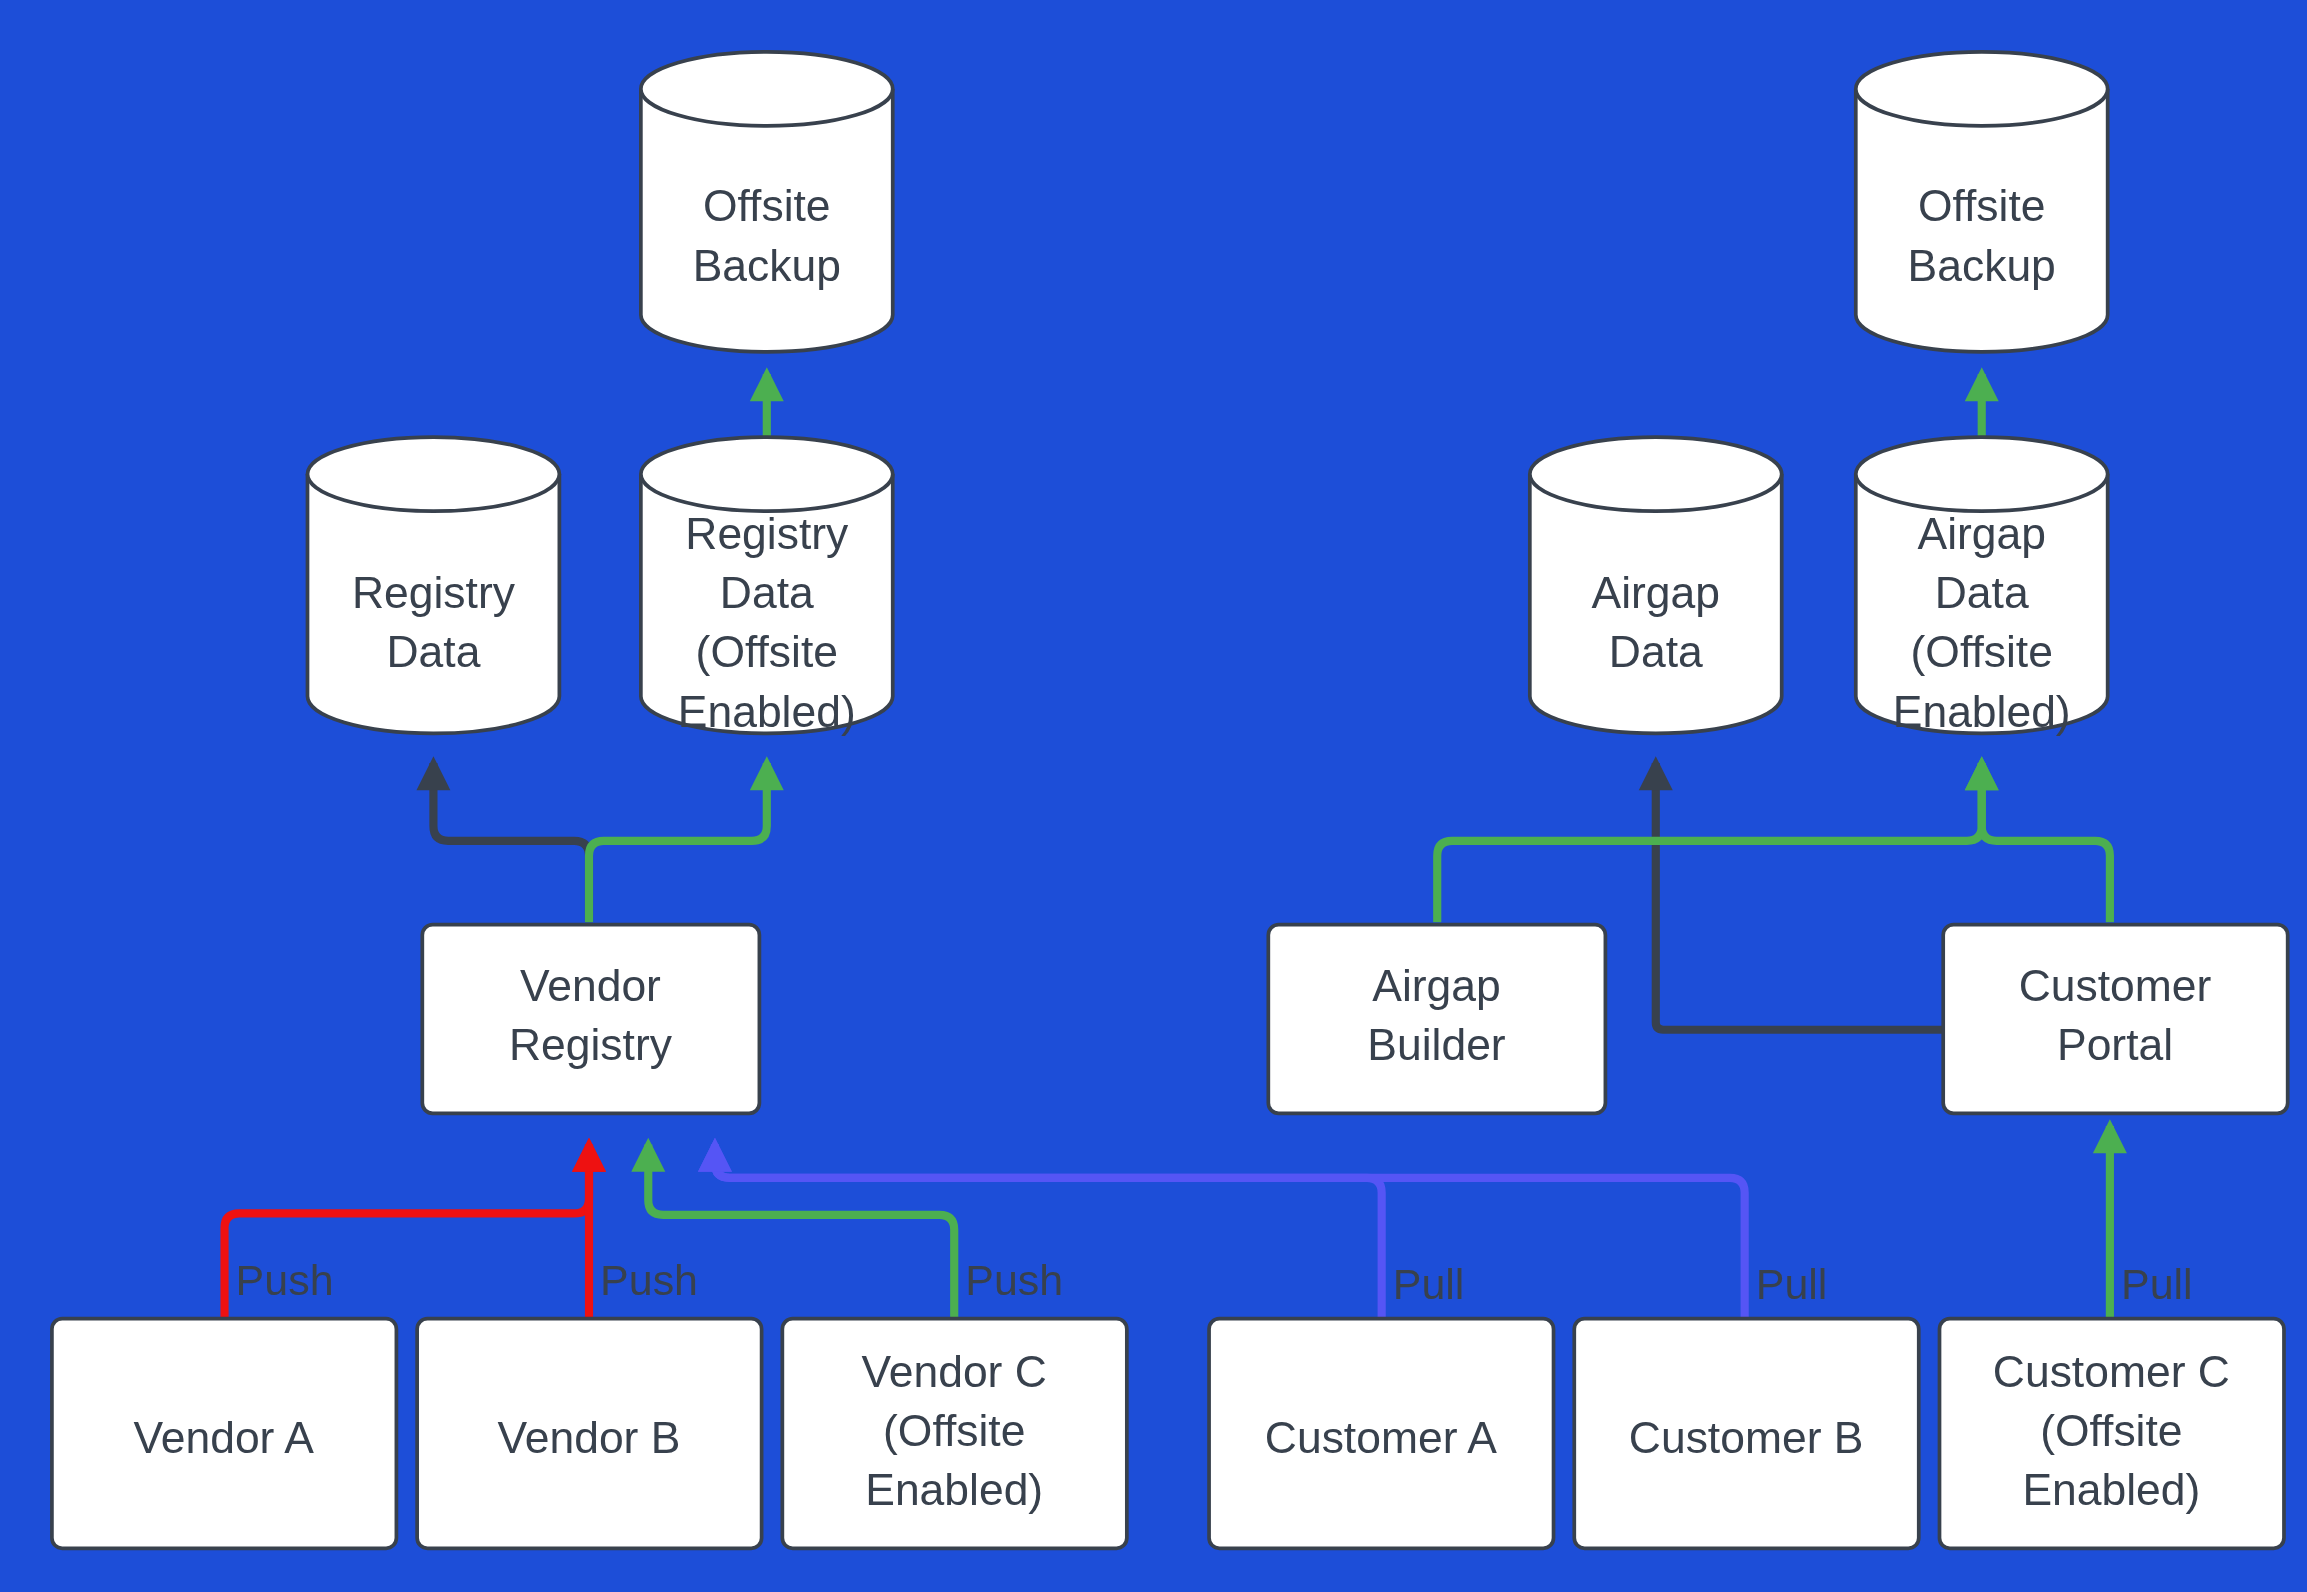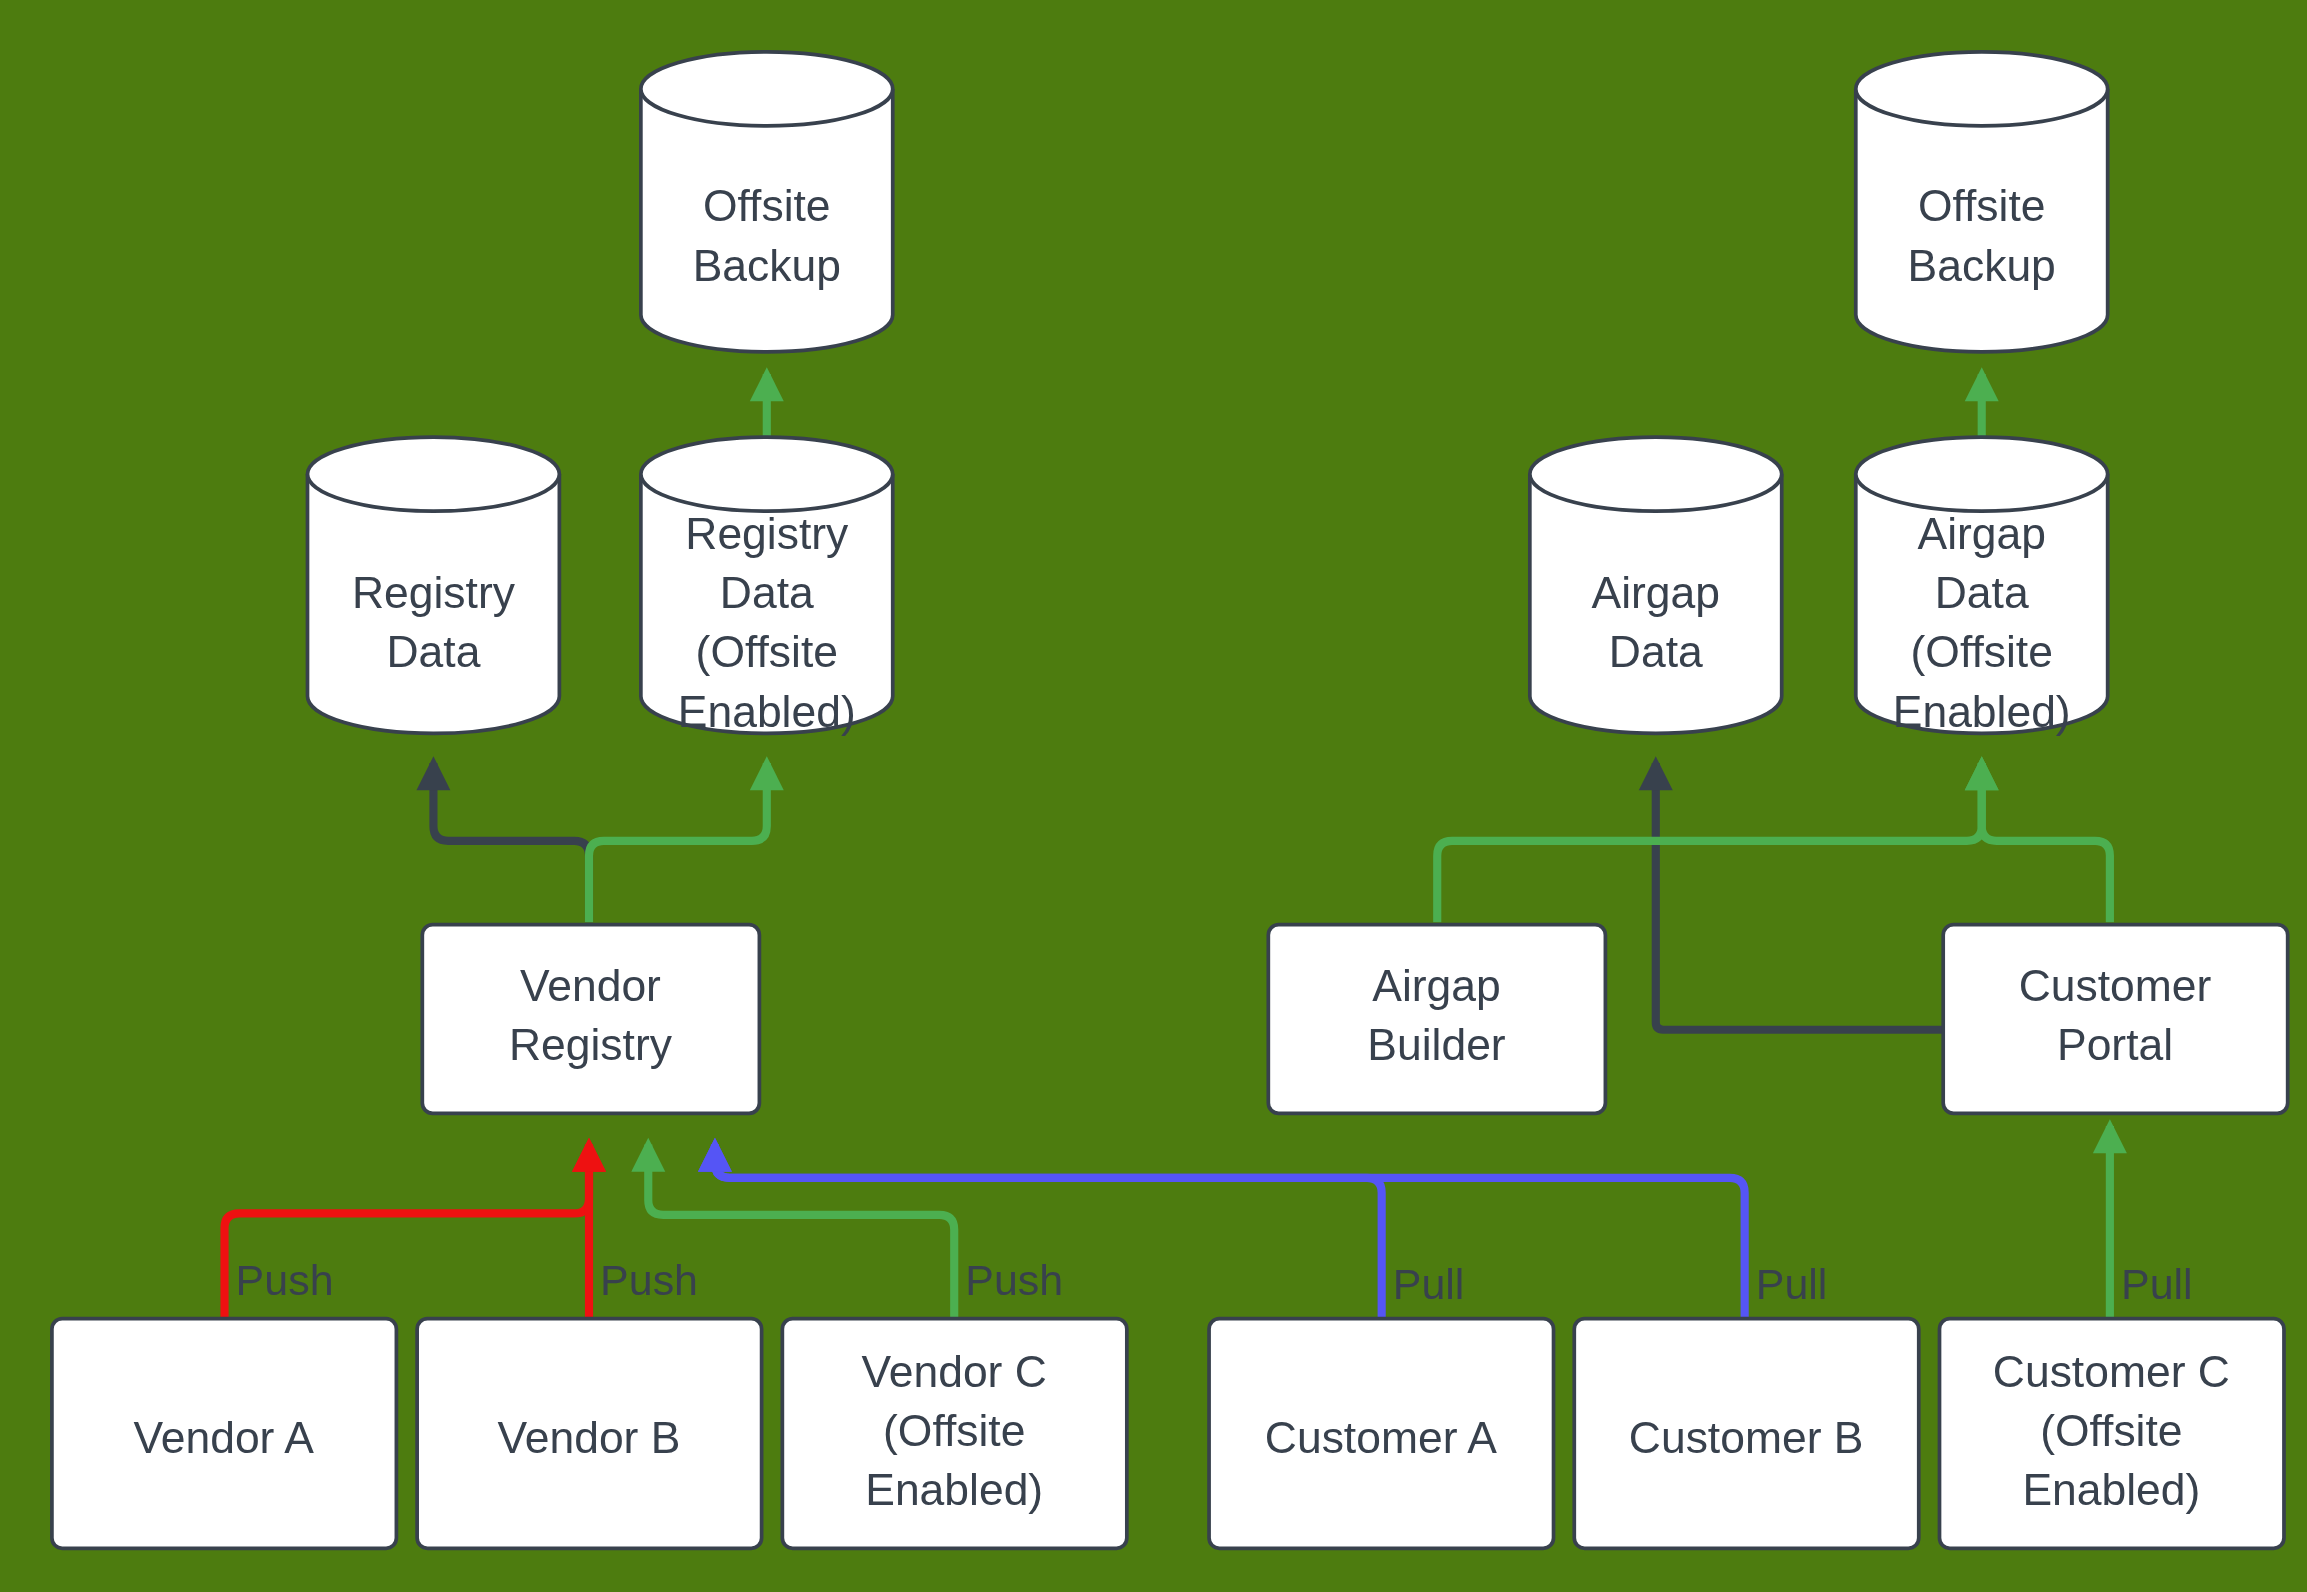--- a/index.html
+++ b/index.html
@@ -4,21 +4,21 @@
 <style>
   html, body {
     margin: 0;
     padding: 0;
     background: #ffffff;
   }
   #stage {
     position: relative;
     width: 2307px;
     height: 1592px;
-    background: #4d7c0f;
+    background: #1d4ed8;
     overflow: hidden;
     font-family: "Liberation Sans", sans-serif;
   }
   #diagram {
     position: absolute;
     top: 0;
     left: 0;
     width: 2307px;
     height: 1592px;
   }

